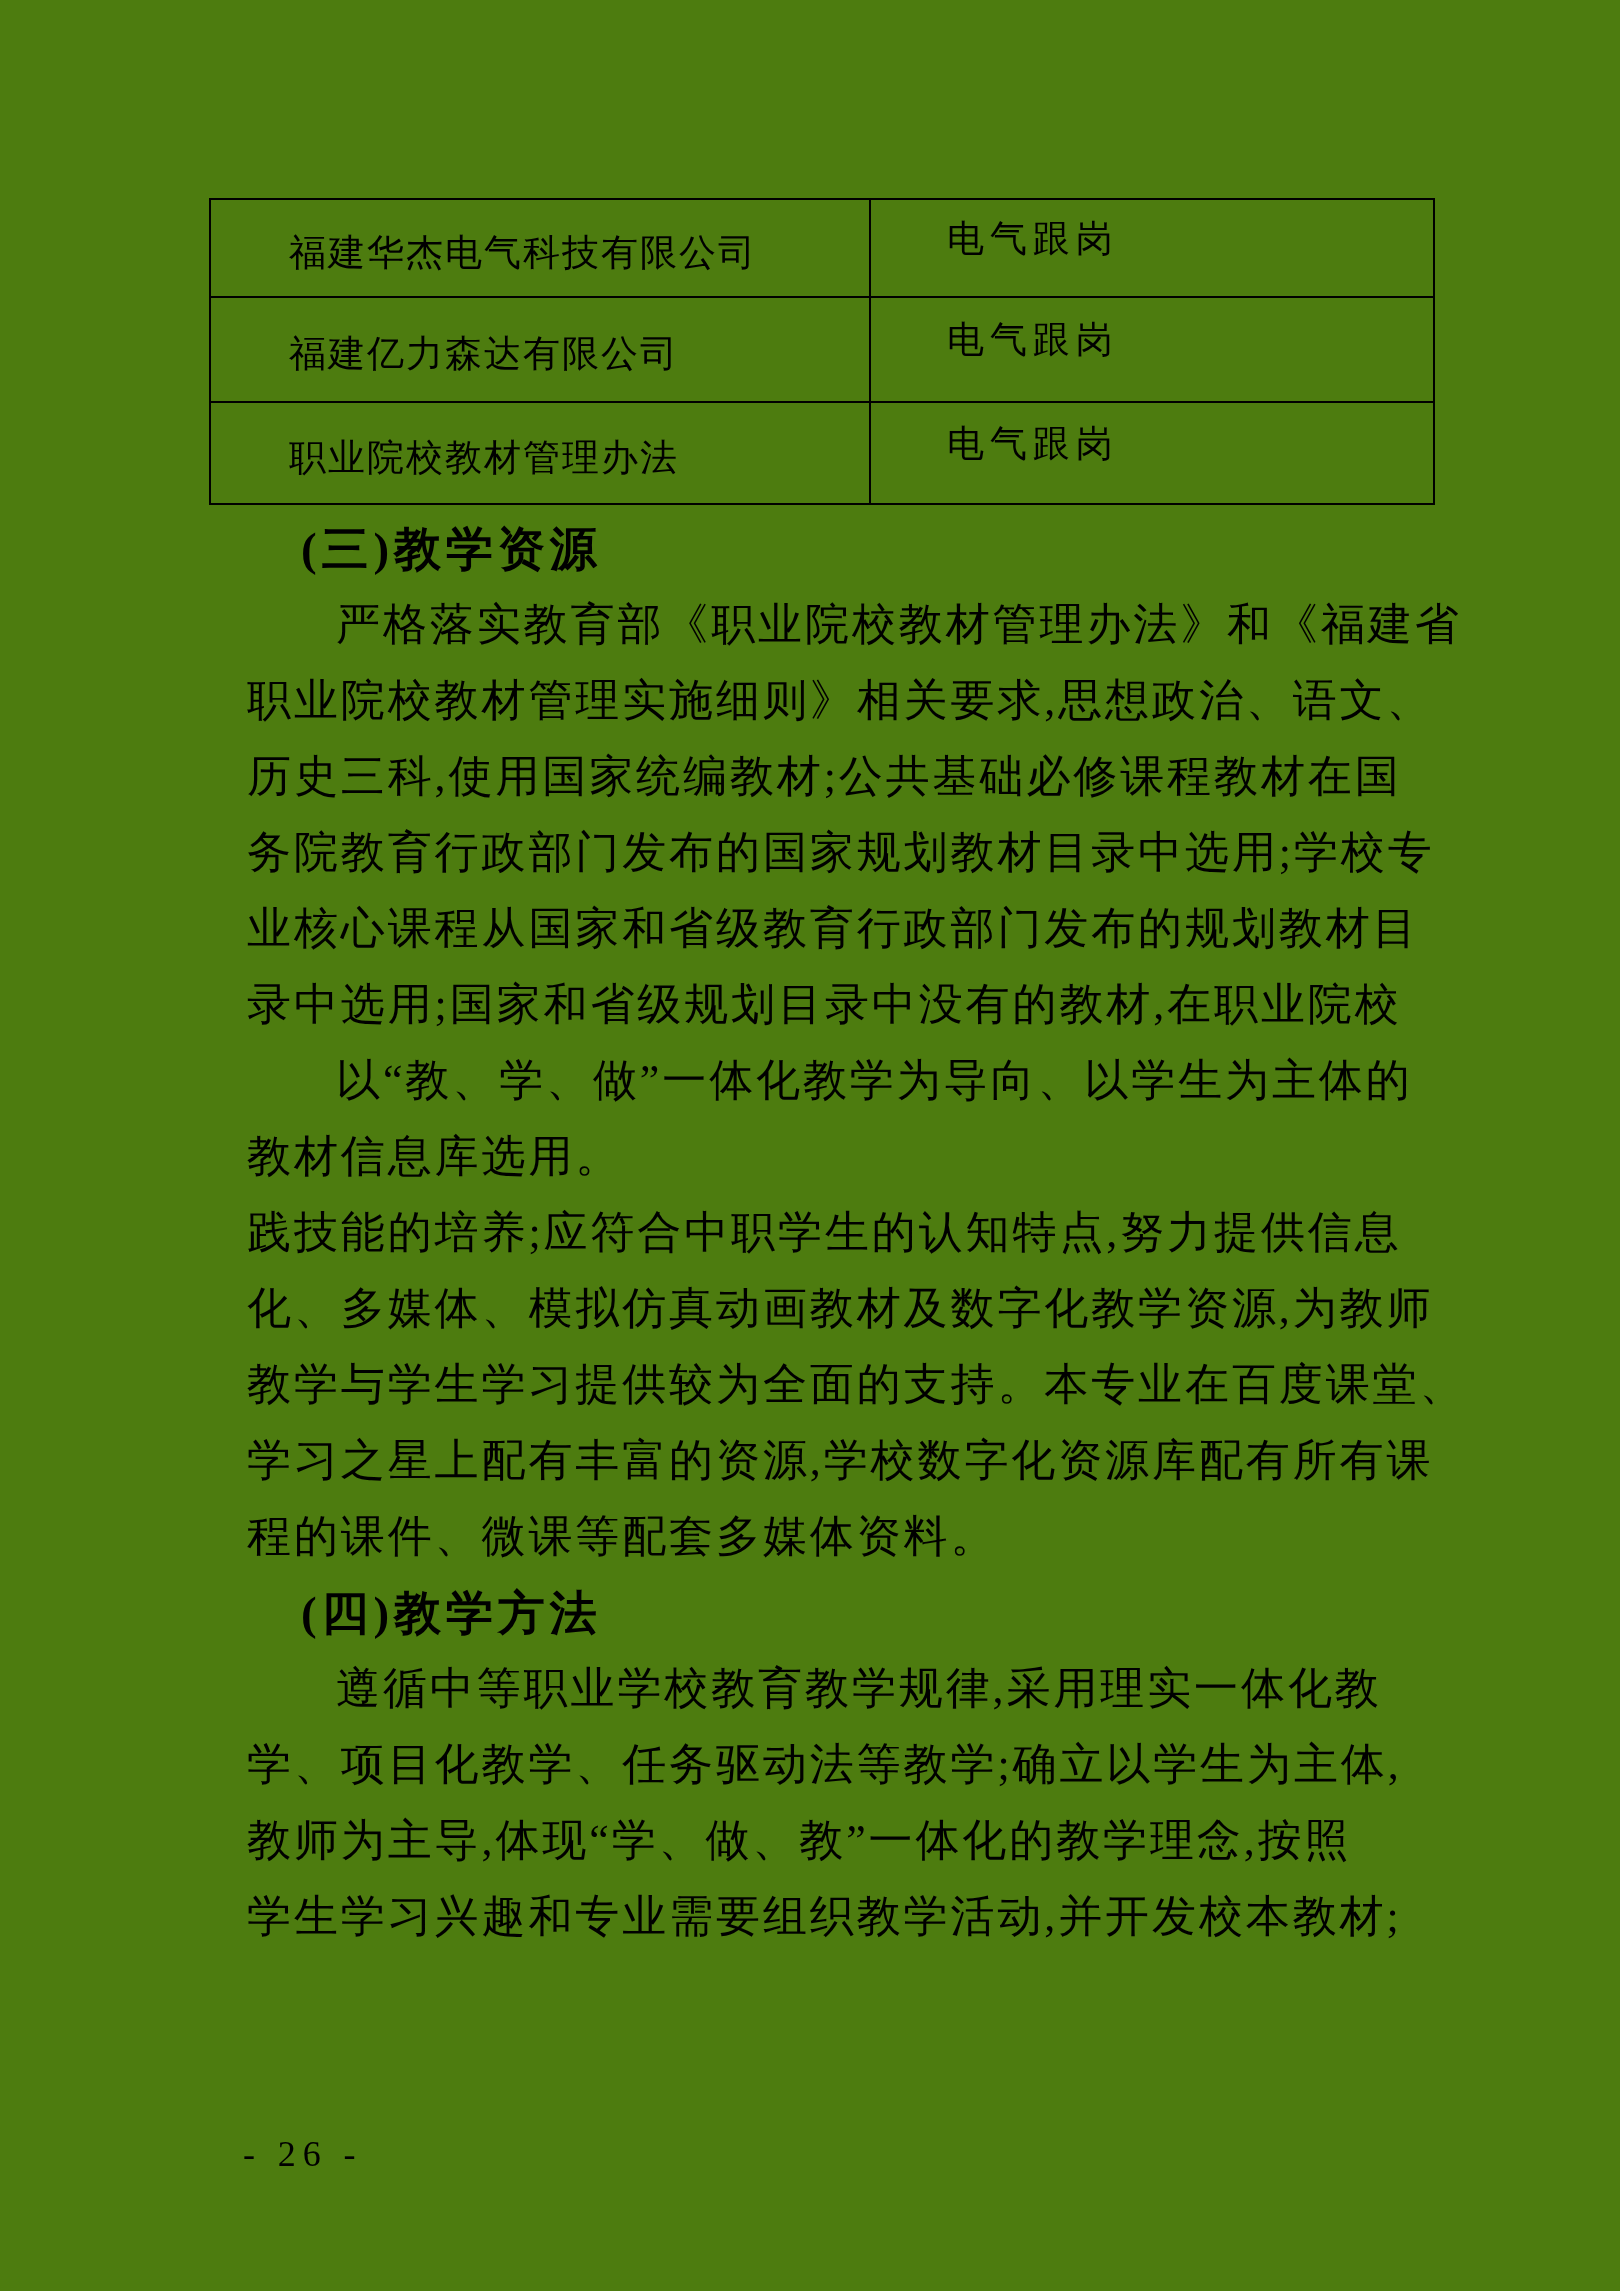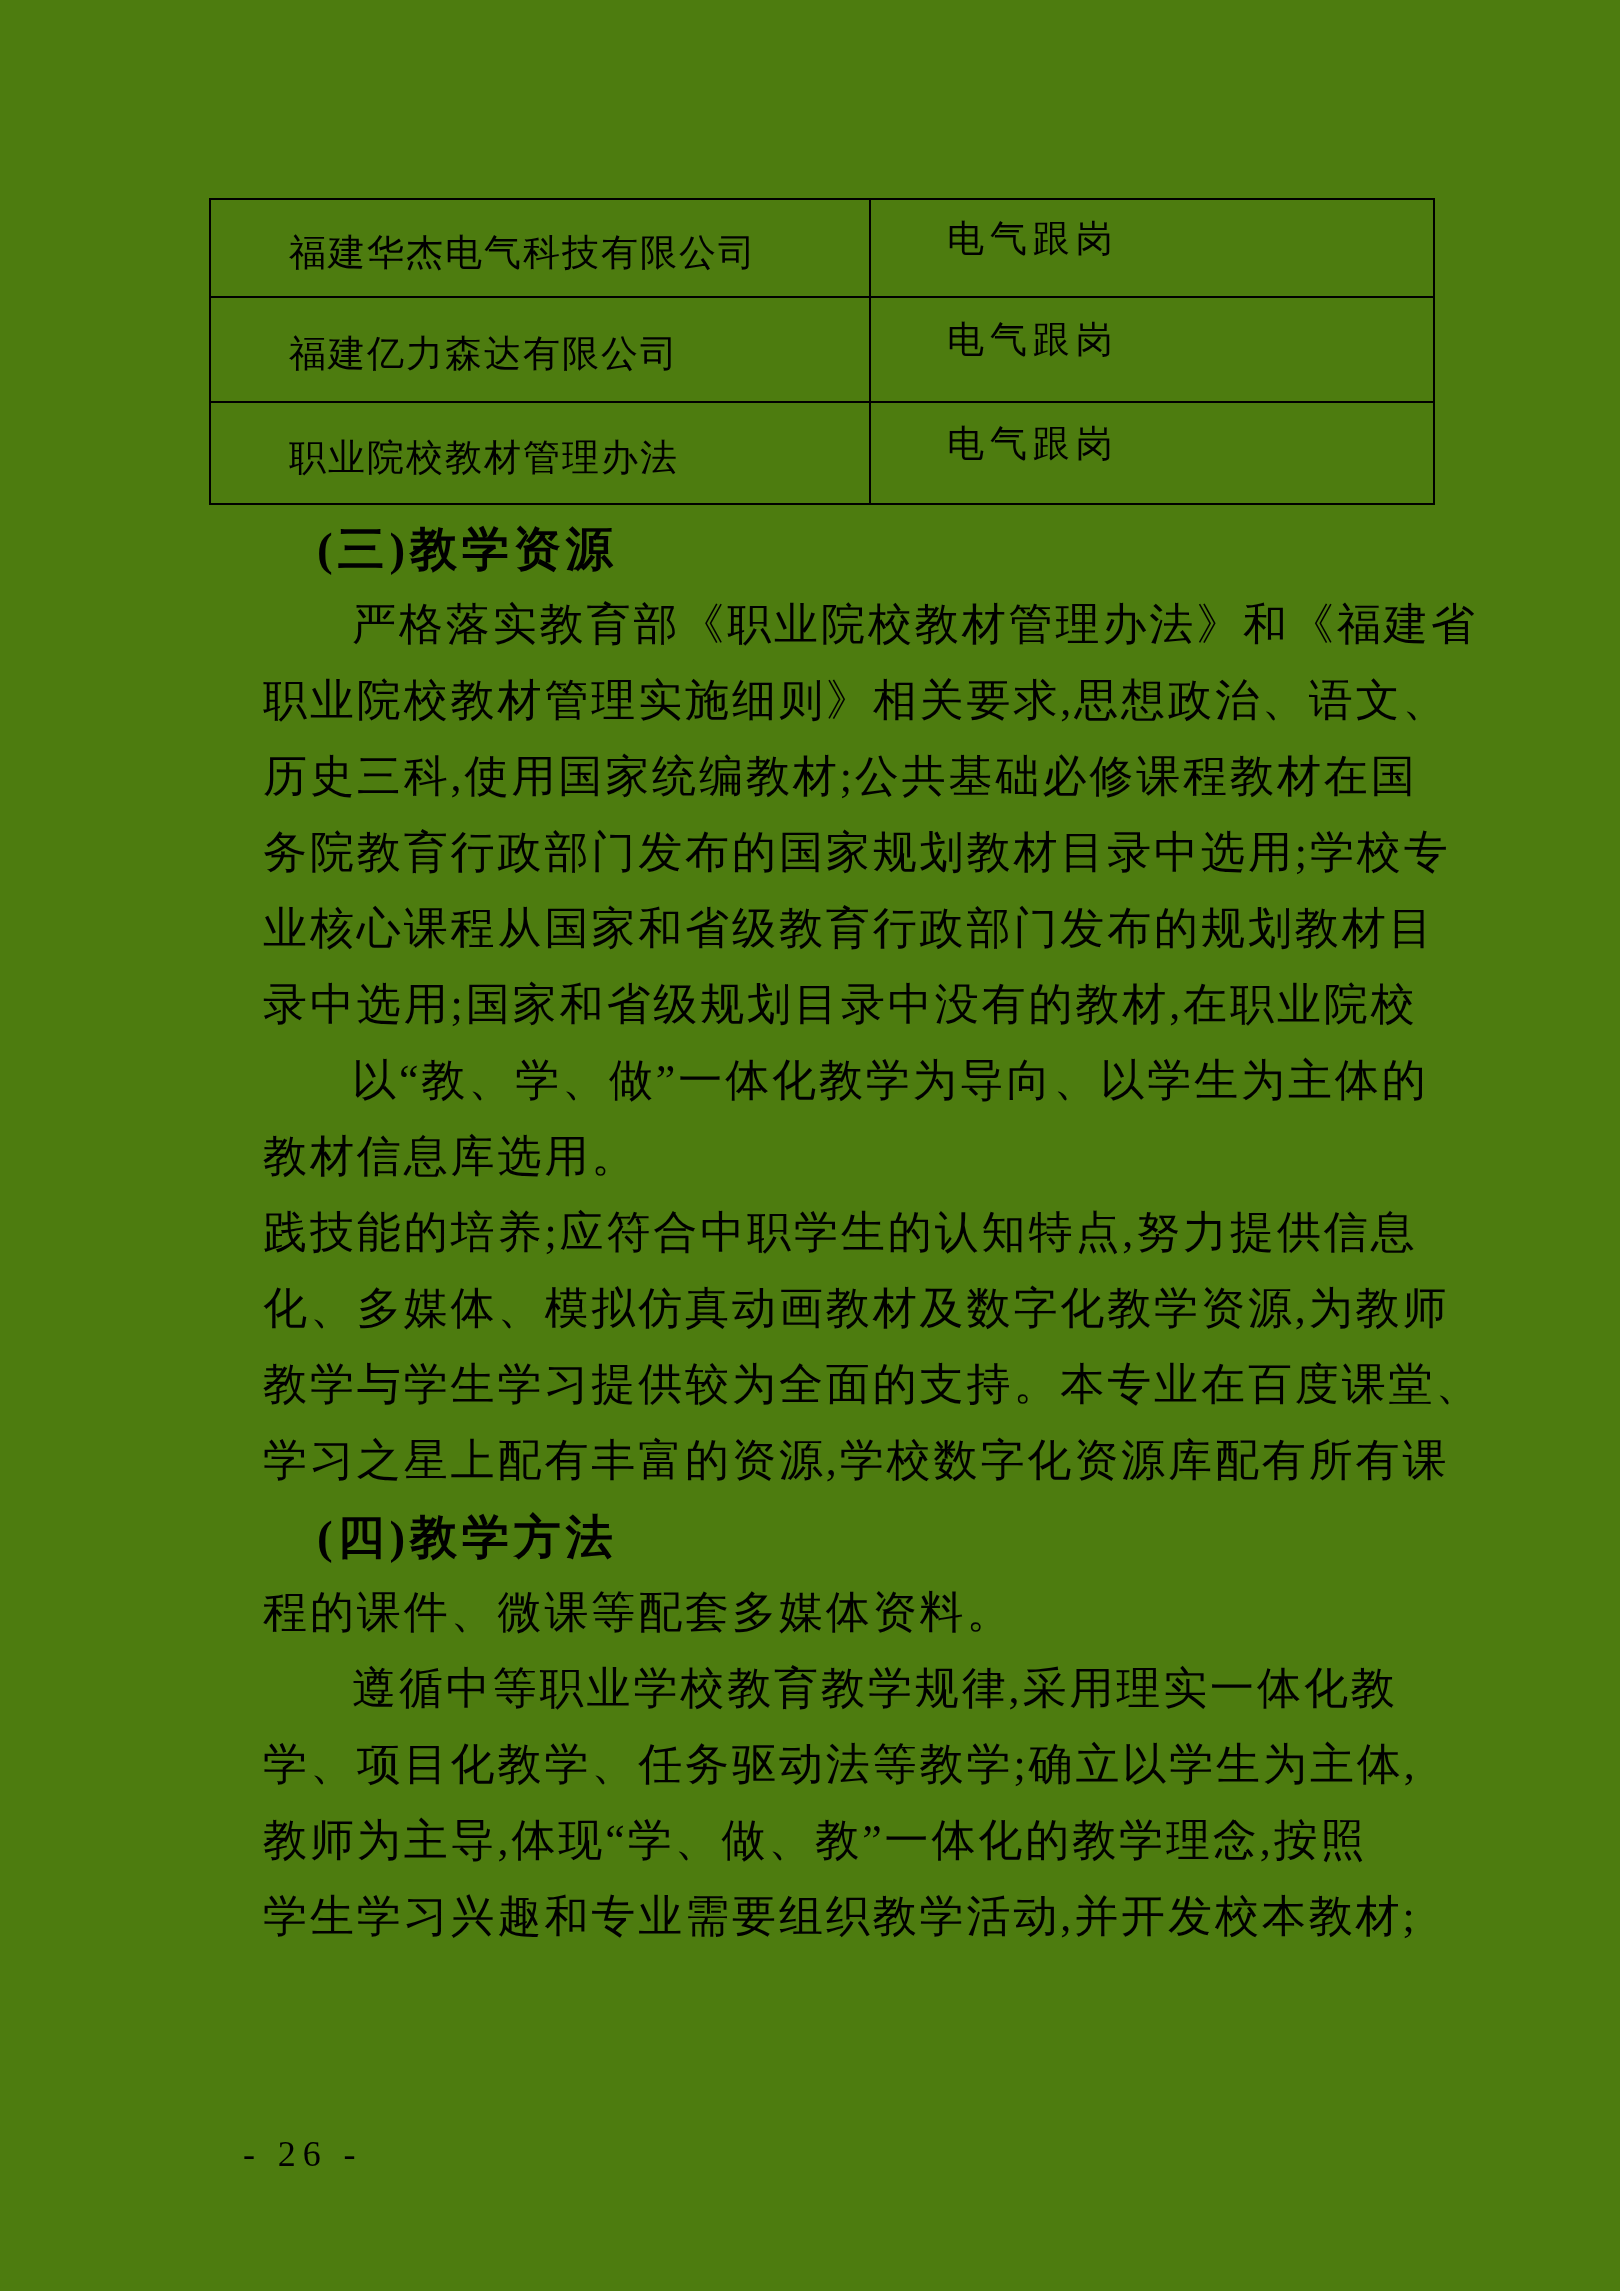--- a/index.html
+++ b/index.html
@@ -34,21 +34,21 @@
   }
   .company-table tr:nth-child(1) td { height: 98px; }
   .company-table tr:nth-child(2) td { height: 105px; }
   .company-table tr:nth-child(3) td { height: 102px; }
   td.company-cell { width: 660px; padding-left: 78px; padding-top: 9.8px; }
   td.type-cell   { width: 564px; padding-left: 76px; padding-bottom: 19px; letter-spacing: 5.9px; }
 
   
   .textblock {
     position: absolute;
-    left: 263px;
+    left: 247px;
     top: 511px;
     width: 1191px;
   }
   .line {
     height: 76px;
     line-height: 76px;
     font-size: 44px;
     letter-spacing: 2.9px;
     white-space: nowrap;
   }
@@ -102,23 +102,23 @@
     <div class="line">务院教育行政部门发布的国家规划教材目录中选用;学校专</div>
     <div class="line">业核心课程从国家和省级教育行政部门发布的规划教材目</div>
     <div class="line">录中选用;国家和省级规划目录中没有的教材,在职业院校</div>
     <div class="line first">以“教、学、做”一体化教学为导向、以学生为主体的</div>
 
     <div class="line">教材信息库选用。</div>
     <div class="line">践技能的培养;应符合中职学生的认知特点,努力提供信息</div>
     <div class="line">化、多媒体、模拟仿真动画教材及数字化教学资源,为教师</div>
     <div class="line">教学与学生学习提供较为全面的支持。本专业在百度课堂、</div>
     <div class="line">学习之星上配有丰富的资源,学校数字化资源库配有所有课</div>
+    <div class="line">程的课件、微课等配套多媒体资料。</div>
+
     <div class="line heading">(四)教学方法</div>
-
-    <div class="line">程的课件、微课等配套多媒体资料。</div>
 
     <div class="line first">遵循中等职业学校教育教学规律,采用理实一体化教</div>
     <div class="line">学、项目化教学、任务驱动法等教学;确立以学生为主体,</div>
     <div class="line">教师为主导,体现“学、做、教”一体化的教学理念,按照</div>
     <div class="line">学生学习兴趣和专业需要组织教学活动,并开发校本教材;</div>
 
   </div>
 
   <div class="page-number">- 26 -</div>
 

